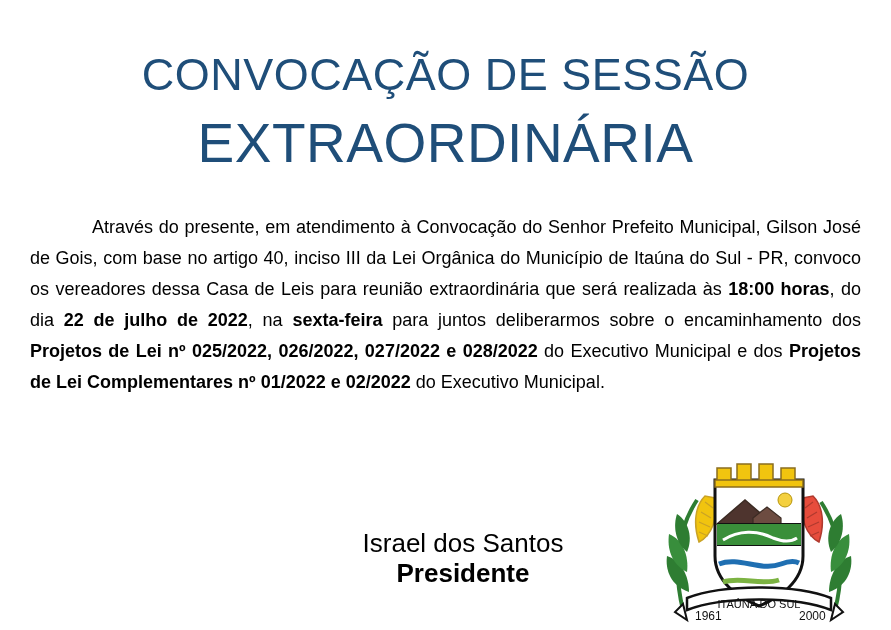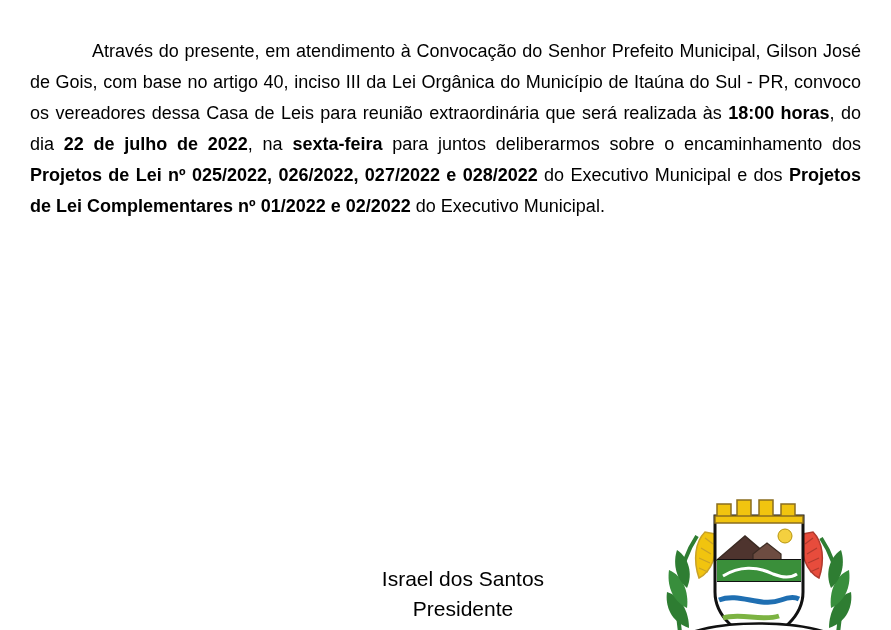--- a/index.html
+++ b/index.html
@@ -61,46 +61,50 @@
   .body-block b {
     font-weight: bold;
   }
 
   .signature-block {
     position: absolute;
     left: 0;
     right: 0;
     top: 528px;
     text-align: center;
-    font-size: 21px;
+    font-size: 26px;
     line-height: 30px;
     margin-left: 35px;
   }
 
   .signature-name {
     font-weight: 400;
   }
 
   .signature-role {
-    font-weight: normal;
+    font-weight: bold;
   }
 
   .coat-of-arms {
     position: absolute;
     right: 26px;
     bottom: 4px;
     width: 212px;
     height: 166px;
   }
 </style>
 </head>
 <body>
 
 <div class="page">
 
+  <div class="title-block">
+    <div class="title-line-1" style="color: rgb(31, 78, 121);">CONVOCAÇÃO DE SESSÃO</div>
+    <div class="title-line-2" style="color: rgb(31, 78, 121);">EXTRAORDINÁRIA</div>
+  </div>
 
   <div class="body-block">
     <p id="body-paragraph"><span>Através do presente, em atendimento à Convocação do Senhor Prefeito Municipal, Gilson José de Gois, com base no artigo 40, inciso III da Lei Orgânica do Município de Itaúna do Sul - PR, convoco os vereadores dessa Casa de Leis para reunião extraordinária que será realizada às </span><b>18:00 horas</b><span>, do dia </span><b>22 de julho de 2022</b><span>, na </span><b>sexta-feira</b><span> para juntos deliberarmos sobre o encaminhamento dos </span><b>Projetos de Lei nº 025/2022, 026/2022, 027/2022 e 028/2022</b><span> do Executivo Municipal e dos </span><b>Projetos de Lei Complementares nº 01/2022 e 02/2022</b><span> do Executivo Municipal.</span></p>
   </div>
 
   <div class="signature-block">
     <div class="signature-name">Israel dos Santos</div>
     <div class="signature-role">Presidente</div>
   </div>
 

